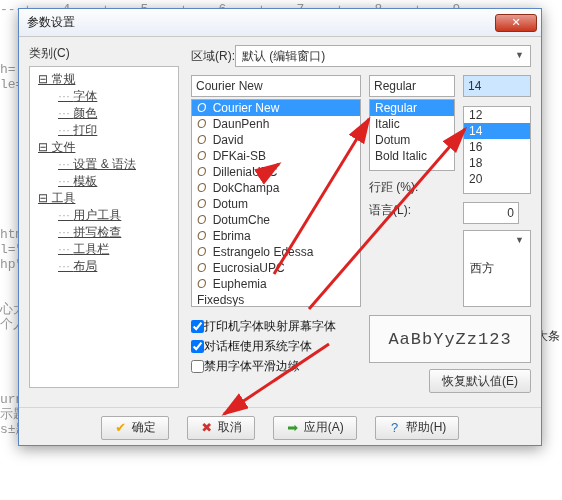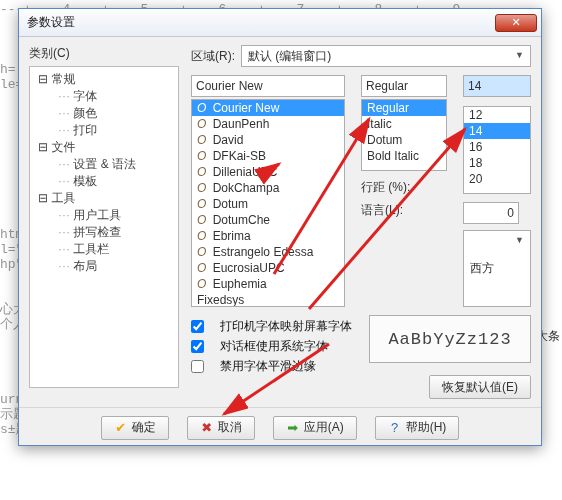--- a/index.html
+++ b/index.html
@@ -69,40 +69,40 @@
     border: 1px solid #bbb;
     background: #fff;
     height: 322px;
     padding: 4px 2px;
     overflow: hidden;
     color: #444;
     line-height: 17px;
   }
   .tree .lvl0 { padding-left: 6px; }
   .tree .lvl1 { padding-left: 26px; }
-  .tree-item { white-space: nowrap; cursor: pointer; }
+  .tree-item { white-space: nowrap; cursor: pointer; text-decoration: underline; }
   .tree .guide { color:#aaa; }
   
   .right-col { flex: 1; padding-left: 12px; display:flex; flex-direction:column;}
   .region-row { display:flex; align-items:center; margin-bottom:8px;}
-  .region-row label { margin-right:6px; }
+  .region-row label { }
   .dropdown {
     flex:1;
     border:1px solid #adadad;
     background:#fff;
     height:22px;
     display:flex;
     align-items:center;
     padding:0 6px;
     position:relative;
   }
   .dropdown::after {
     content:"▼"; position:absolute; right:6px; top:4px; font-size:9px; color:#555;
   }
-  .triple { display:flex; gap:16px; }
+  .triple { display:flex; gap:8px; }
   .font-col, .style-col, .size-col { display:flex; flex-direction:column; }
   .font-col { flex: 1.7; }
   .style-col { width: 86px; }
   .size-col { width: 68px; }
   .textbox {
     border:1px solid #adadad;
     background:#fff;
     height:22px;
     padding:2px 4px;
     line-height:16px;
@@ -118,34 +118,34 @@
   .font-col .listbox { height:208px; }
   .style-col .listbox { height:72px; }
   .size-col .listbox { height:88px;margin-top:9px; }
   .listbox .row { padding:1px 5px; cursor:pointer; white-space:nowrap; height:16px; line-height:14px;}
   .listbox .row.sel { background:#3399ff; color:#fff; }
   .listbox .o { font-style:italic; color:#806642; margin-right:3px;}
   .listbox .row.sel .o { color:#fff; }
   .below-lists { display:flex; margin-top:8px; gap:8px;}
   .below-left { flex:1.7; }
   .below-right { width:162px; display:flex; flex-direction:column; gap:6px;}
-  .check-row { display:flex; align-items:center; gap:16px; margin:3px 0; color:#111;}
+  .check-row { display:flex; align-items:center; gap:0; margin:3px 0; color:#111;}
   .check-row input { margin:0; }
   .mini-row { display:flex; align-items:center; gap:6px; }
   .mini-row label { width:56px; }
   .spin {
     border:1px solid #adadad; background:#fff; height:22px; width:56px;
     padding:0 4px; display:flex; align-items:center; justify-content:flex-end;
   }
   .preview {
     border:1px solid #adadad; background:#fbfbfb;
     height:48px; display:flex; align-items:center; justify-content:center;
     font-family:"Courier New",monospace; font-size:17px; color:#444; letter-spacing:1px;
   }
-  .restore-btn-row { display:flex; justify-content:flex-end; margin-top:6px;align-items:flex-end;}
+  .restore-btn-row { display:flex; justify-content:flex-end; align-items:flex-end;}
   .btn {
     border:1px solid #adadad;
     background:linear-gradient(#fdfdfd,#e5e5e5);
     height:24px;
     padding:0 12px;
     display:inline-flex;
     align-items:center;
     gap:4px;
     cursor:pointer;
     border-radius:2px;

